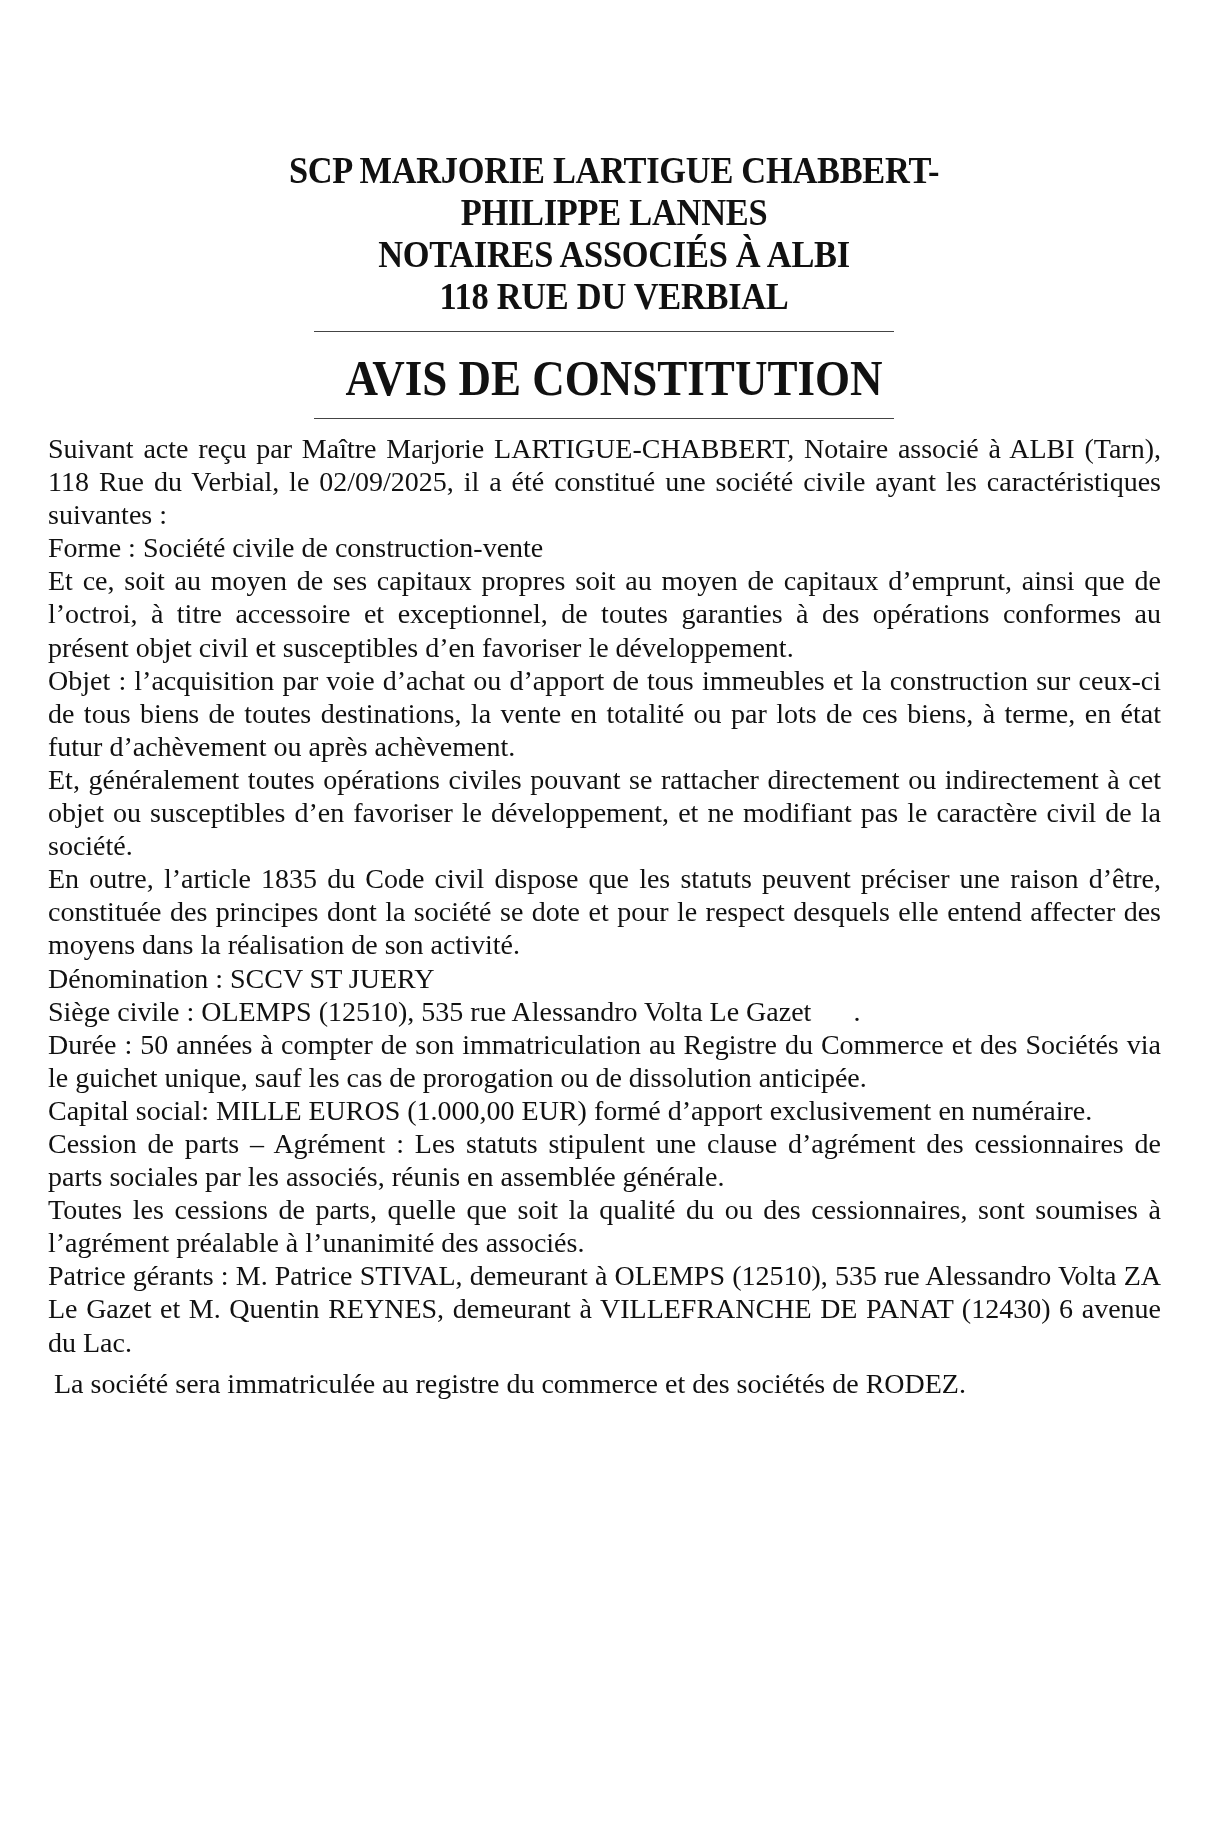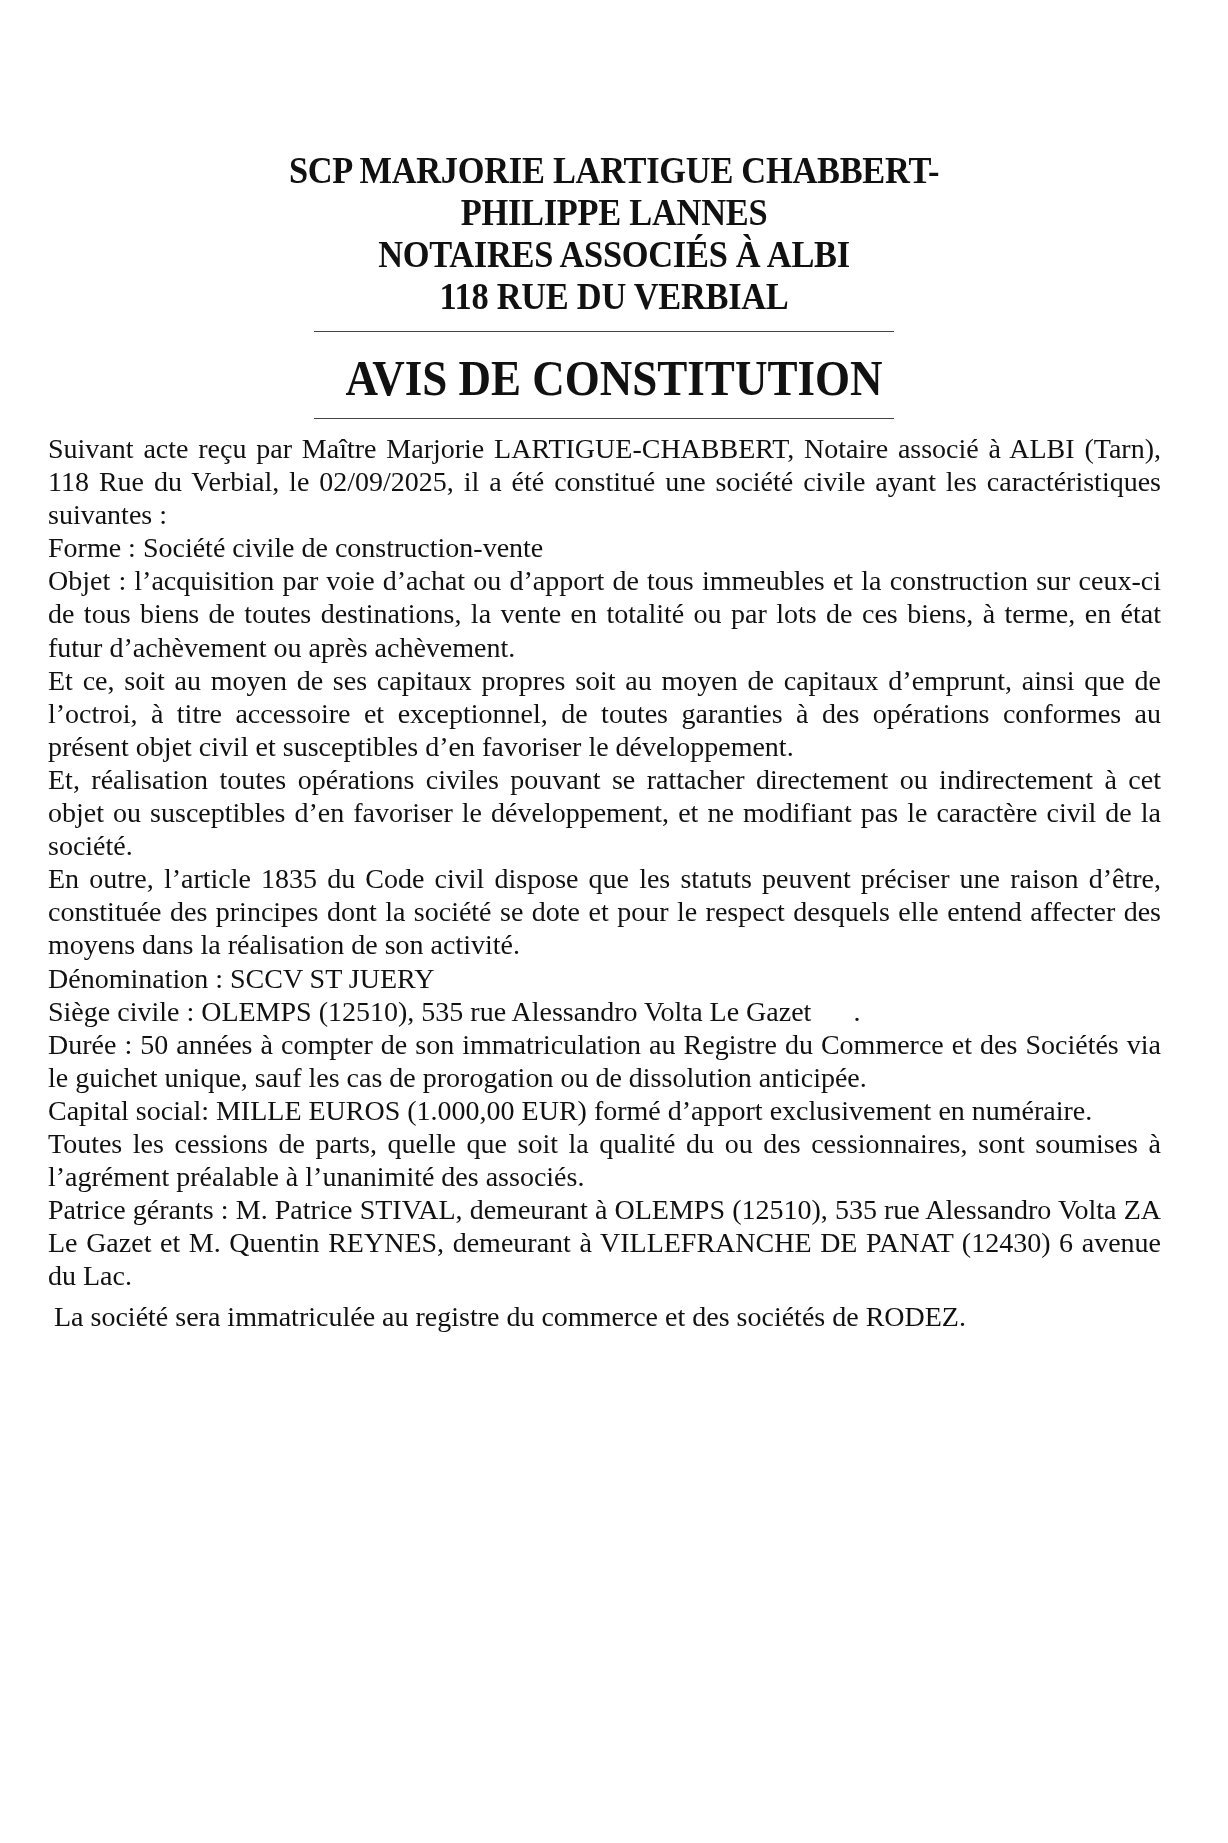--- a/index.html
+++ b/index.html
@@ -87,33 +87,34 @@
 
 <div class="notice-title">AVIS DE CONSTITUTION</div>
 
 <div class="divider bottom"></div>
 
 <div class="body-text">
   <p>Suivant acte reçu par Maître Marjorie LARTIGUE-CHABBERT, Notaire associé à ALBI (Tarn), 118 Rue du Verbial, le 02/09/2025, il a été constitué une société civile ayant les caractéristiques suivantes :</p>
 
   <p><span class="label">Forme</span><span> : Société civile de construction-vente</span></p>
 
+  <p>Et ce, soit au moyen de ses capitaux propres soit au moyen de capitaux d’emprunt, ainsi que de l’octroi, à titre accessoire et exceptionnel, de toutes garanties à des opérations conformes au présent objet civil et susceptibles d’en favoriser le développement.</p>
+
   <p><span class="label">Objet</span><span> : l’acquisition par voie d’achat ou d’apport de tous immeubles et la construction sur ceux-ci de tous biens de toutes destinations, la vente en totalité ou par lots de ces biens, à terme, en état futur d’achèvement ou après achèvement.</span></p>
-
-  <p>Et ce, soit au moyen de ses capitaux propres soit au moyen de capitaux d’emprunt, ainsi que de l’octroi, à titre accessoire et exceptionnel, de toutes garanties à des opérations conformes au présent objet civil et susceptibles d’en favoriser le développement.</p>
-  <p>Et, réalisation toutes opérations civiles pouvant se rattacher directement ou indirectement à cet objet ou susceptibles d’en favoriser le développement, et ne modifiant pas le caractère civil de la société.</p>
+  <p>Et, généralement toutes opérations civiles pouvant se rattacher directement ou indirectement à cet objet ou susceptibles d’en favoriser le développement, et ne modifiant pas le caractère civil de la société.</p>
   <p>En outre, l’article 1835 du Code civil dispose que les statuts peuvent préciser une raison d’être, constituée des principes dont la société se dote et pour le respect desquels elle entend affecter des moyens dans la réalisation de son activité.</p>
 
   <p><span class="label">Dénomination</span><span> : SCCV ST JUERY</span></p>
 
   <p><span class="label">Siège civile</span><span> : OLEMPS (12510), 535 rue Alessandro Volta Le Gazet&nbsp;&nbsp;&nbsp;&nbsp;&nbsp;&nbsp;.</span></p>
 
   <p><span class="label">Durée</span><span> : 50 années à compter de son immatriculation au Registre du Commerce et des Sociétés via le guichet unique, sauf les cas de prorogation ou de dissolution anticipée.</span></p>
 
   <p><span class="label">Capital social</span><span>: MILLE EUROS (1.000,00 EUR) formé d’apport exclusivement en numéraire.</span></p>
 
+  <p><span class="label">Cession de parts – Agrément</span><span> : Les statuts stipulent une clause d’agrément des cessionnaires de parts sociales par les associés, réunis en assemblée générale.</span></p>
 
   <p>Toutes les cessions de parts, quelle que soit la qualité du ou des cessionnaires, sont soumises à l’agrément préalable à l’unanimité des associés.</p>
 
   <p><span class="label">Patrice gérants</span><span> : M. Patrice STIVAL, demeurant  à OLEMPS (12510), 535 rue Alessandro Volta ZA Le Gazet et M. Quentin REYNES, demeurant à VILLEFRANCHE DE PANAT (12430) 6 avenue du Lac.</span></p>
 
   <p class="last-line">La société sera immatriculée au registre du commerce et des sociétés de RODEZ.</p>
 </div>
 
 </body></html>

